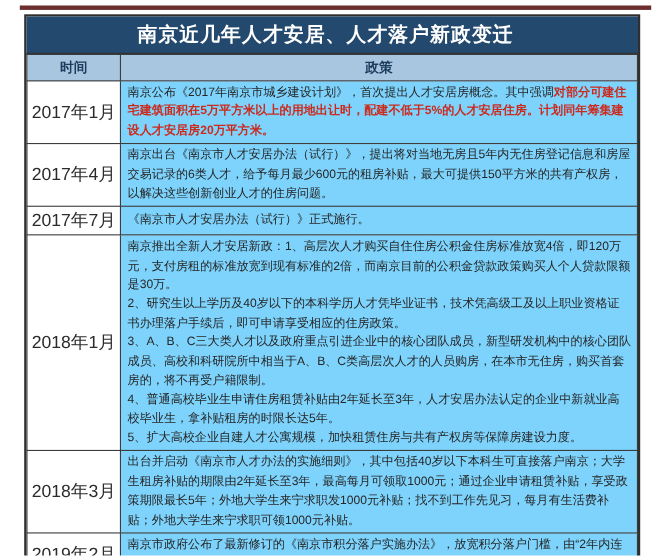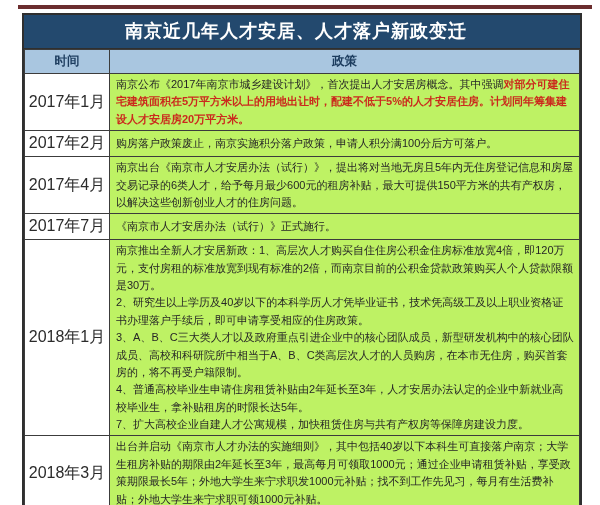--- a/index.html
+++ b/index.html
@@ -27,21 +27,21 @@
     background:#a9c6e0;color:#1c3c5e;font-weight:bold;
     font-size:12.5px;padding:3px 0;
   }
   th.col-time{width:84px;text-align:center;}
   td.date-cell{
     text-align:center;font-size:16px;color:#2b2b2b;padding:2px 1px;
     background:#ffffff;
   }
   td.policy-cell{
     font-size:11px;color:#262626;line-height:1.58;
-    padding:2px 5px 2px 6px;background:#bef264;
+    padding:2px 5px 2px 6px;background:#7dd3fc;
     word-break:break-all;
   }
   .para{margin:0;}
   .red{color:#cb2a1d;font-weight:bold;}
   .watermark{
     position:absolute;border:2px solid #e06a5a;border-radius:50%;
     opacity:0.11;pointer-events:none;
     display:flex;align-items:center;justify-content:center;
   }
   .watermark::after{
@@ -69,45 +69,39 @@
       </tr>
     </thead>
     <tbody>
         <tr>
           <td class="date-cell">2017年1月</td>
           <td class="policy-cell">
             <div class="para"><span>南京公布《2017年南京市城乡建设计划》，首次提出人才安居房概念。其中强调</span><span class="red">对部分可建住宅建筑面积在5万平方米以上的用地出让时，配建不低于5%的人才安居住房。计划同年筹集建设人才安居房20万平方米。</span></div>
           </td>
         </tr>
         <tr>
-          <td class="date-cell">2017年2月</td>
-          <td class="policy-cell">
-            <div class="para"><span>购房落户政策废止，南京实施积分落户政策，申请人积分满100分后方可落户。</span></div>
-          </td>
-        </tr>
-        <tr>
           <td class="date-cell">2017年4月</td>
           <td class="policy-cell">
             <div class="para"><span>南京出台《南京市人才安居办法（试行）》，提出将对当地无房且5年内无住房登记信息和房屋交易记录的6类人才，给予每月最少600元的租房补贴，最大可提供150平方米的共有产权房，以解决这些创新创业人才的住房问题。</span></div>
           </td>
         </tr>
         <tr>
           <td class="date-cell">2017年7月</td>
           <td class="policy-cell">
             <div class="para"><span>《南京市人才安居办法（试行）》正式施行。</span></div>
           </td>
         </tr>
         <tr>
           <td class="date-cell">2018年1月</td>
           <td class="policy-cell">
             <div class="para"><span>南京推出全新人才安居新政：1、高层次人才购买自住住房公积金住房标准放宽4倍，即120万元，支付房租的标准放宽到现有标准的2倍，而南京目前的公积金贷款政策购买人个人贷款限额是30万。</span></div>
             <div class="para"><span>2、研究生以上学历及40岁以下的本科学历人才凭毕业证书，技术凭高级工及以上职业资格证书办理落户手续后，即可申请享受相应的住房政策。</span></div>
             <div class="para"><span>3、A、B、C三大类人才以及政府重点引进企业中的核心团队成员，新型研发机构中的核心团队成员、高校和科研院所中相当于A、B、C类高层次人才的人员购房，在本市无住房，购买首套房的，将不再受户籍限制。</span></div>
             <div class="para"><span>4、普通高校毕业生申请住房租赁补贴由2年延长至3年，人才安居办法认定的企业中新就业高校毕业生，拿补贴租房的时限长达5年。</span></div>
-            <div class="para"><span>7、扩大高校企业自建人才公寓规模，加快租赁住房与共有产权房等保障房建设力度。</span></div>
+            <div class="para"><span>5、扩大高校企业自建人才公寓规模，加快租赁住房与共有产权房等保障房建设力度。</span></div>
           </td>
         </tr>
         <tr>
           <td class="date-cell">2018年3月</td>
           <td class="policy-cell">
             <div class="para"><span>出台并启动《南京市人才办法的实施细则》，其中包括40岁以下本科生可直接落户南京；大学生租房补贴的期限由2年延长至3年，最高每月可领取1000元；通过企业申请租赁补贴，享受政策期限最长5年；外地大学生来宁求职发1000元补贴；找不到工作先见习，每月有生活费补贴；外地大学生来宁求职可领1000元补贴。</span></div>
           </td>
         </tr>
         <tr>
           <td class="date-cell">2019年2月</td>

